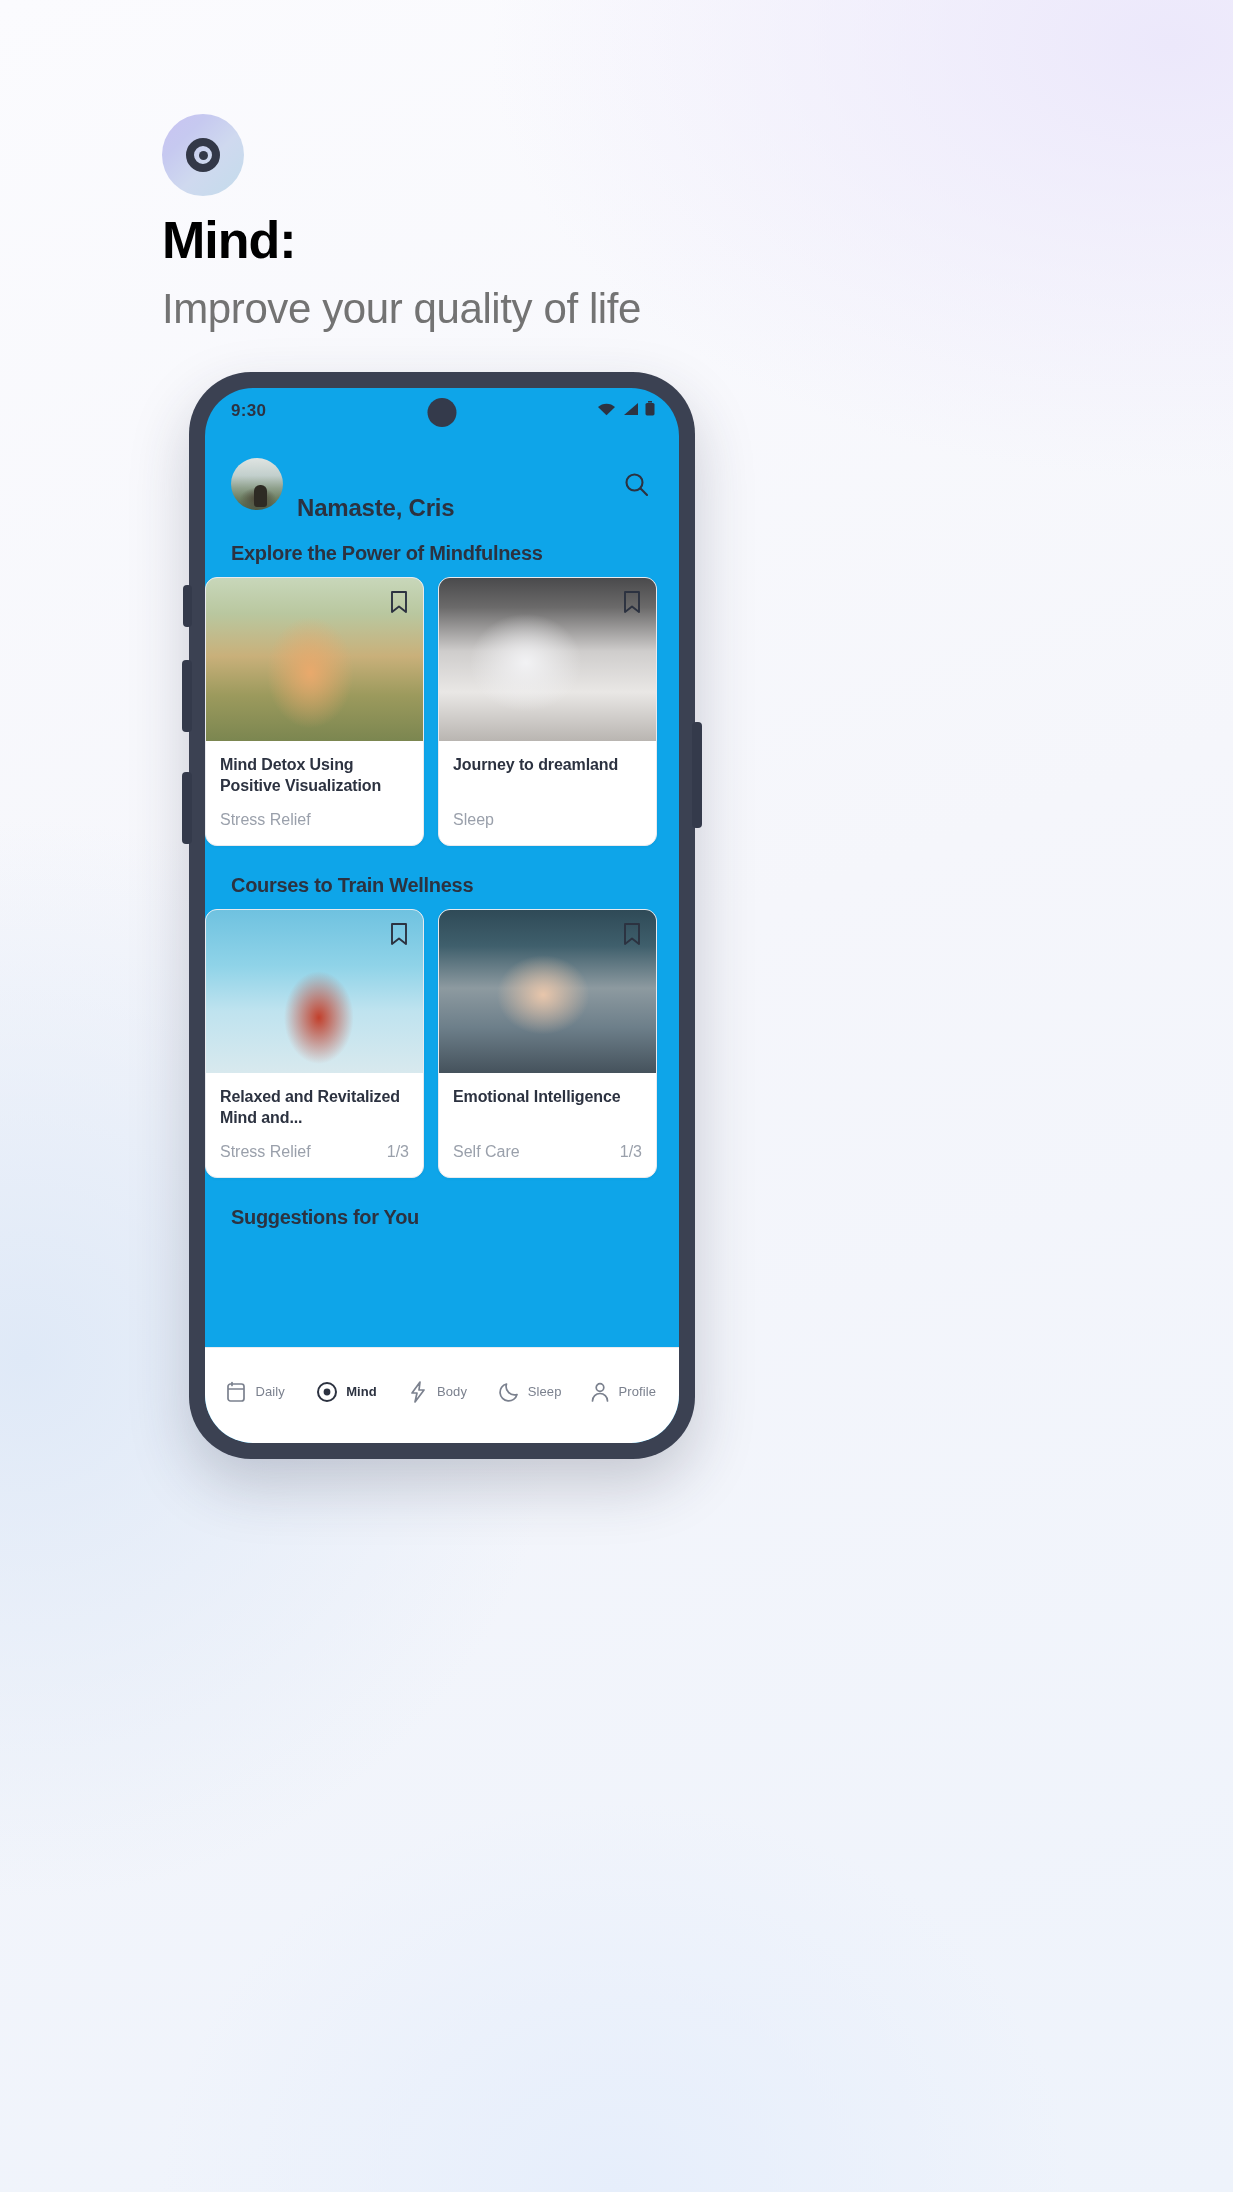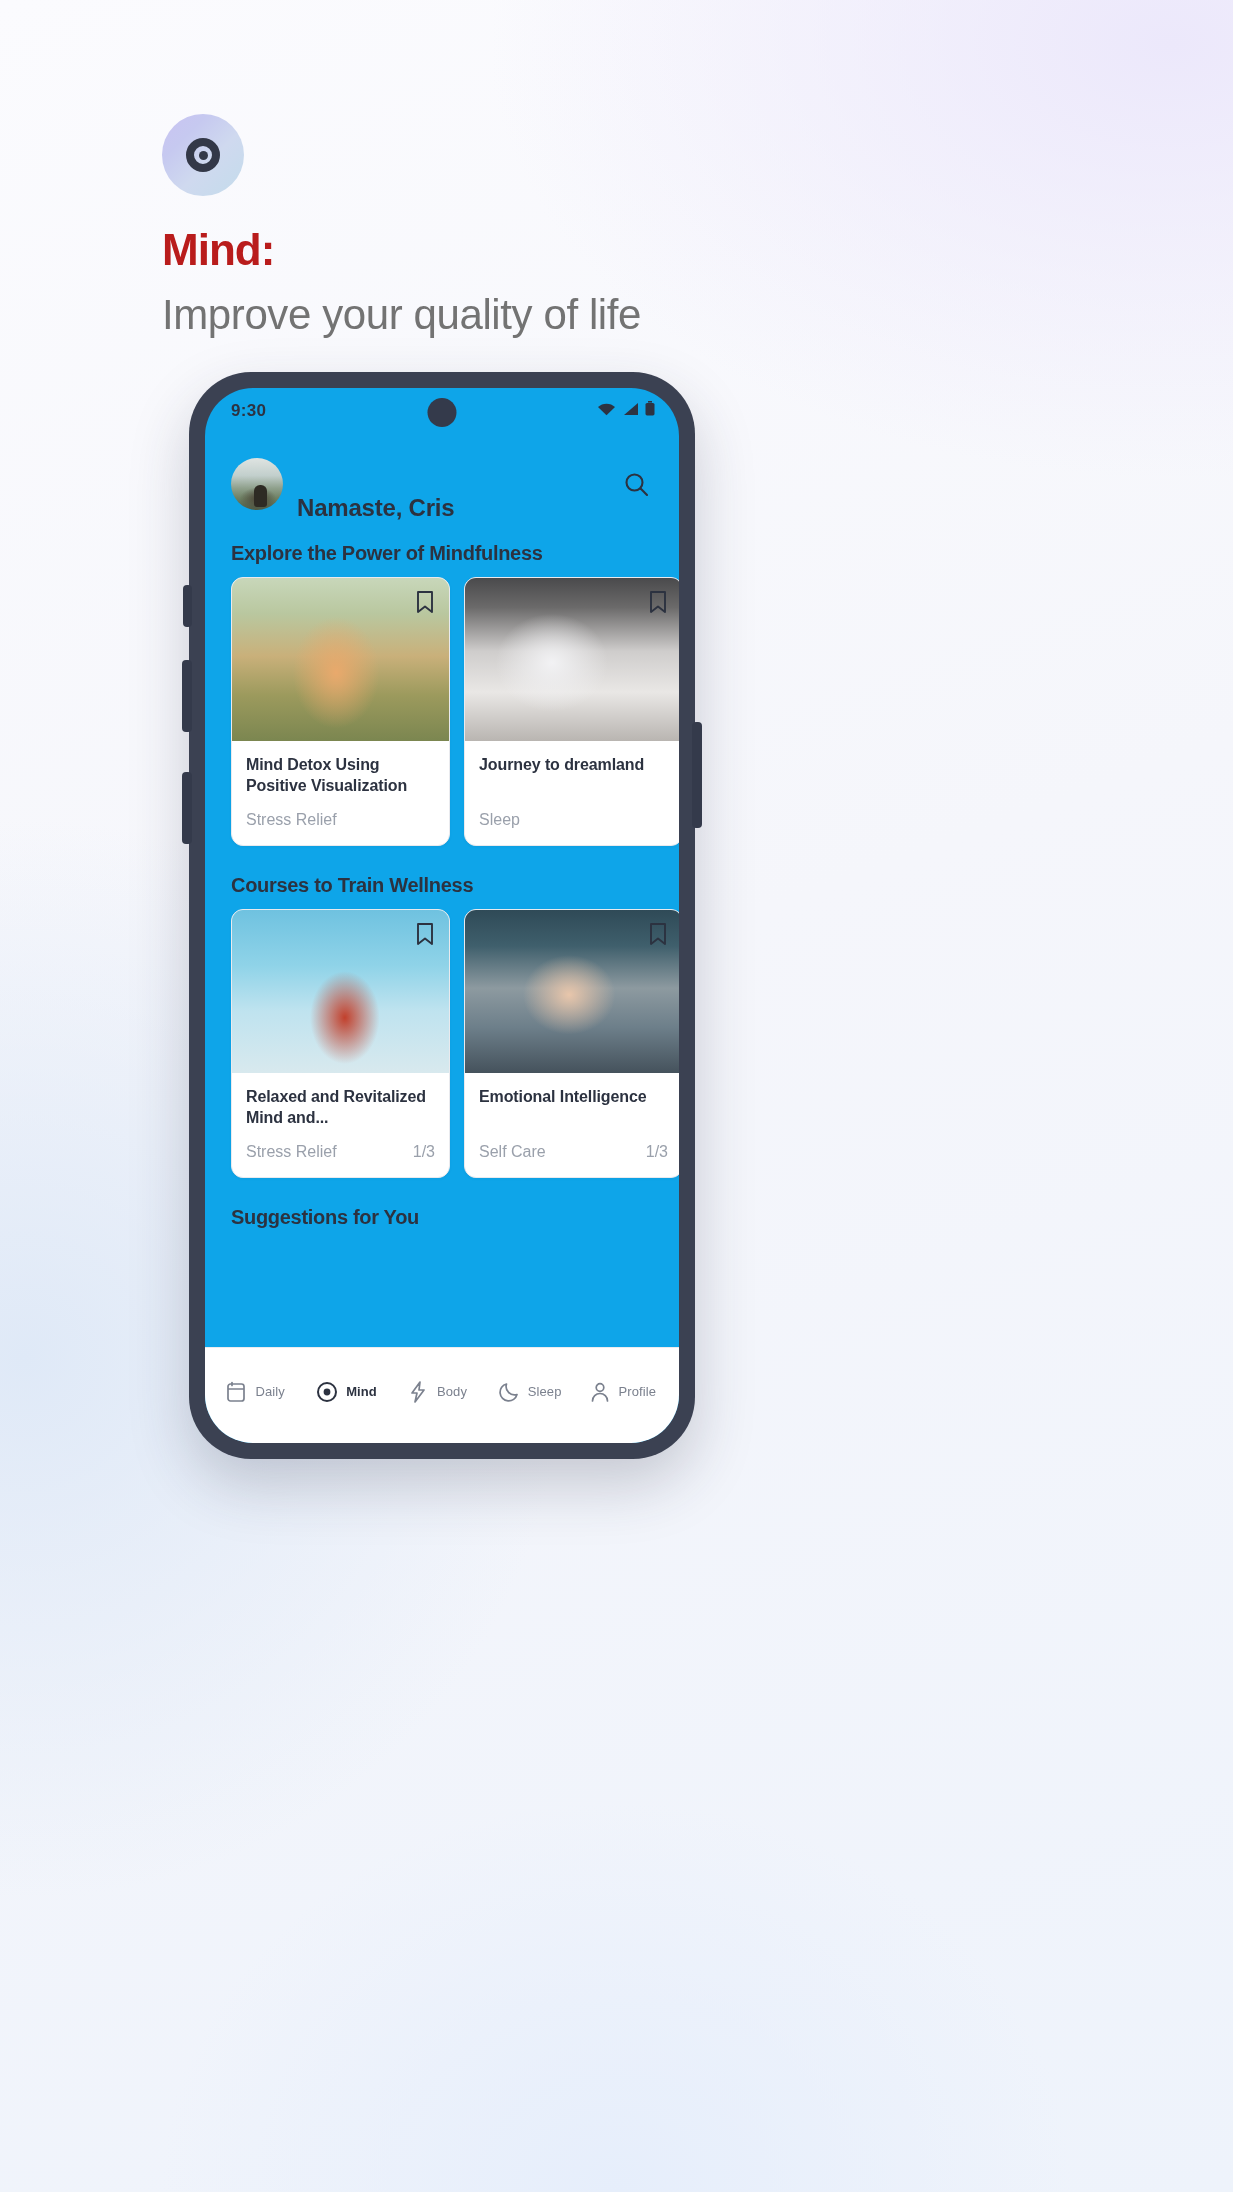--- a/index.html
+++ b/index.html
@@ -22,21 +22,21 @@
     background:linear-gradient(135deg,#c9c3f2 0%,#c6c9f0 28%,#cfd9ef 58%,#c3dceb 100%);
     display:flex; align-items:center; justify-content:center;
   }
   .app-icon .ring{
     width:34px;height:34px;border-radius:50%;
     border:8px solid #333848; display:flex;align-items:center;justify-content:center;
   }
   .app-icon .ring i{ display:block;width:9px;height:9px;border-radius:50%;background:#333848; }
 
   .promo-title{
-    margin-top:32px; font-size:44px; font-weight:700; color:#b91c1c;
+    margin-top:18px; font-size:52px; font-weight:700; color:#000000;
     letter-spacing:-1px; line-height:1;
   }
   .promo-sub{
     margin-top:20px; font-size:42px; font-weight:400; color:#737373;
     letter-spacing:-.4px; line-height:1.1;
   }
 
   
   .phone{
     position:absolute; left:189px; top:372px;
@@ -86,21 +86,21 @@
   .greeting{ font-size:24px; font-weight:700; color:#2c3240; letter-spacing:-.2px;margin-top:48px; }
   .search-btn{ margin-left:auto; width:34px;height:34px; display:flex;align-items:center;justify-content:center; }
 
   
   .section-title{
     padding:16px 18px 12px 26px; font-size:20px; font-weight:700;
     color:#2c3240; letter-spacing:-.3px;
   }
   .section-title.tight{ padding-top:28px; }
 
-  .rail{ display:flex; gap:14px; padding-left:26px; }
+  .rail{ display:flex; gap:14px; }
 
   .card{
     flex:0 0 auto; width:219px; background:#fff; border-radius:12px;
     border:1px solid #e9eaee; overflow:hidden;
     box-shadow:0 1px 3px rgba(40,46,70,.05);
   }
   .card .thumb{ position:relative; height:163px; }
   .card .bm{
     position:absolute; right:10px; top:10px; width:28px;height:28px;
     display:flex;align-items:center;justify-content:center;

